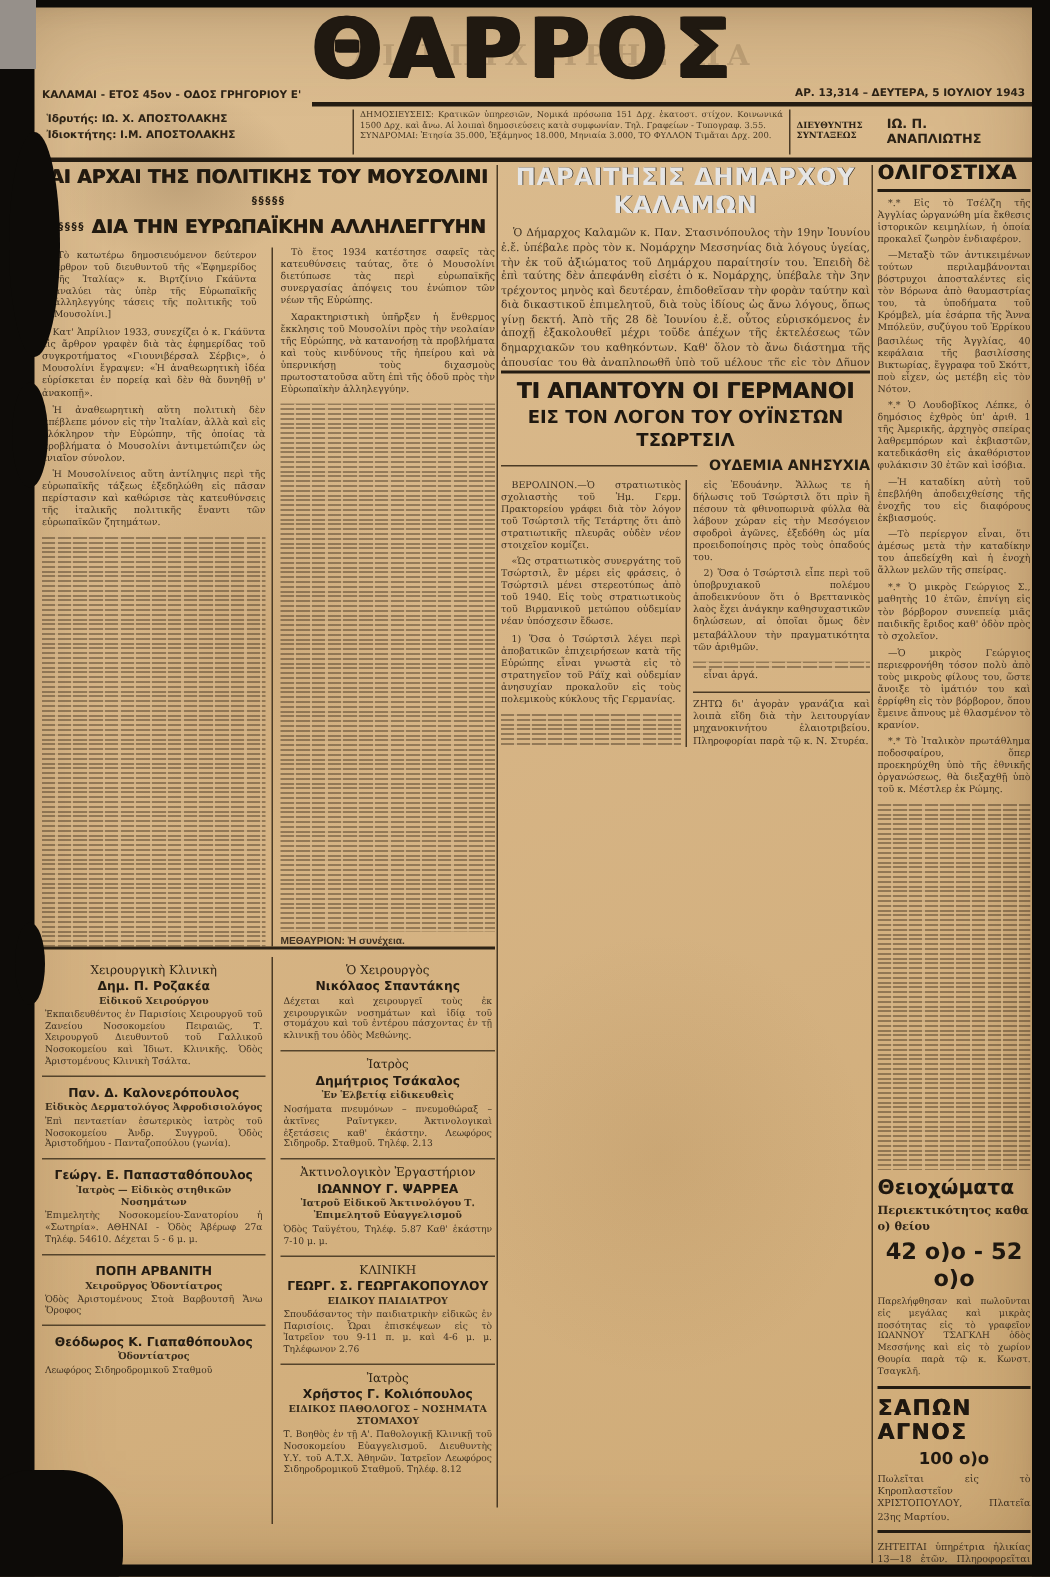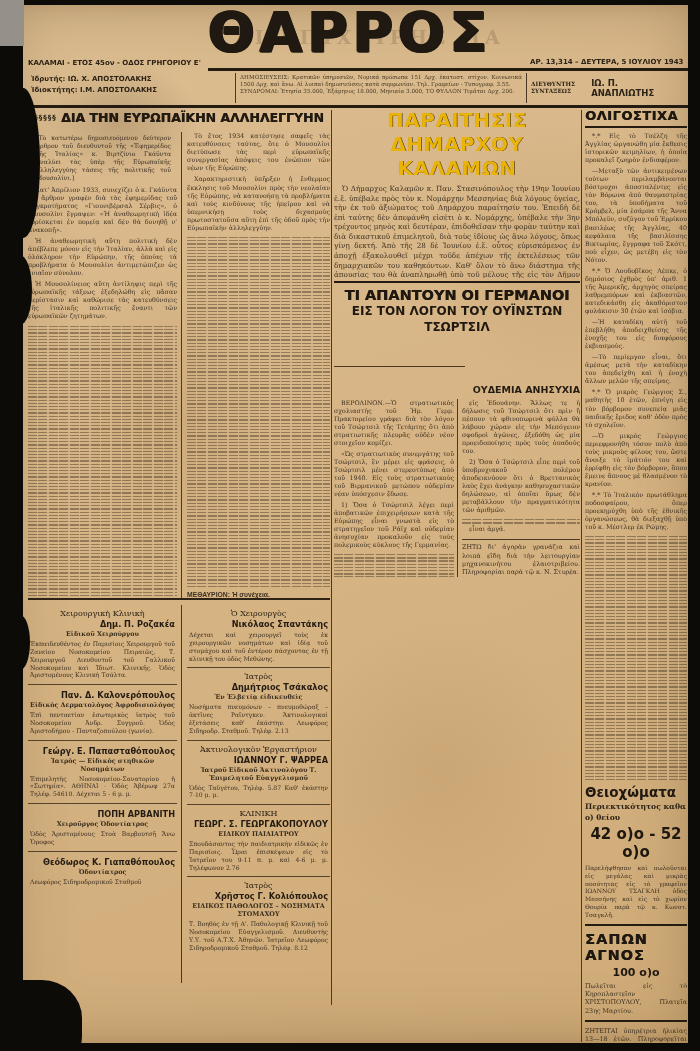--- a/index.html
+++ b/index.html
@@ -73,34 +73,34 @@
   .intro{font-size:6.1px;line-height:1.3;text-align:justify;margin:2px 6px 4px 8px;text-indent:0;}
   .meth{font-family:Liberation Sans, sans-serif;font-weight:bold;font-size:6.8px;margin-top:3px;}
   
   .clas{display:flex;height:378px;margin-top:5px;}
   .cc{display:flex;flex-direction:column;overflow:hidden;}
   .cc1{width:149px;padding-right:4px;border-right:1px solid #4a3a25;}
   .cc2{flex:1;padding-left:5px;}
   .centry{border-bottom:1px solid #55442c;padding:4px 2px 5px 2px;}
   .centry:last-child{border-bottom:none;}
   .ch1{text-align:center;font-size:8px;color:#2c2215;}
-  .ch2{text-align:right;font-family:"DejaVu Sans",sans-serif;font-weight:bold;font-size:8.2px;color:#241c12;margin-top:1px;}
+  .ch2{text-align:center;font-family:"DejaVu Sans",sans-serif;font-weight:bold;font-size:8.2px;color:#241c12;margin-top:1px;}
   .ch3{text-align:center;font-size:6.4px;font-weight:bold;color:#3a2e1d;margin-top:1px;}
   .cbody{font-size:6.1px;line-height:1.28;text-align:justify;margin-top:2px;}
   
   .sec-mid{position:absolute;left:334px;top:108px;width:246px;z-index:2;display:flex;flex-direction:column;}
-  .mhl{font-family:"DejaVu Sans",sans-serif;font-weight:bold;font-size:20px;letter-spacing:.5px;
-       text-align:center;color:#eab308;text-shadow:.5px 0 #1f1810;line-height:1.2;}
+  .mhl{font-family:"DejaVu Sans",sans-serif;font-weight:bold;font-size:16px;letter-spacing:.5px;
+       text-align:center;color:#e5e5e5;text-shadow:.5px 0 #1f1810;line-height:1.2;}
   .mayor-body{font-size:7.2px;line-height:1.33;text-align:justify;height:94px;overflow:hidden;margin-top:4px;text-indent:8px;}
   .r-mid{height:2px;background:#241c12;margin:3px 0 4px 0;}
   .ghl1{font-family:"DejaVu Sans",sans-serif;font-weight:bold;font-size:14.5px;text-align:center;color:#1f1810;text-shadow:.4px 0 #1f1810;line-height:1.2;}
   .ghl2{font-family:"DejaVu Sans",sans-serif;font-weight:bold;font-size:12px;text-align:center;color:#1f1810;line-height:1.3;}
   .subrow{display:flex;align-items:center;margin:3px 0 4px 0;}
   .subline{flex:1;height:1px;background:#4a3a25;}
-  .sublbl{font-family:"DejaVu Sans",sans-serif;font-weight:bold;font-size:9.5px;color:#241c12;margin-left:8px;margin-top:45px;}
+  .sublbl{font-family:"DejaVu Sans",sans-serif;font-weight:bold;font-size:9.5px;color:#241c12;margin-left:8px;}
   .gcols{display:flex;flex:1;height:642px;}
   .gc{display:flex;flex-direction:column;overflow:hidden;}
   .gc1{width:120px;padding-right:3px;border-right:1px solid #4a3a25;}
   .gc2{flex:1;padding-left:4px;}
   .r-sm{height:1px;background:#4a3a25;margin:3px 0;}
   .zito{font-size:6.4px;line-height:1.3;text-align:justify;}
   
   .sec-right{position:absolute;left:585px;top:108px;width:102px;z-index:2;display:flex;flex-direction:column;}
   .ohl{font-family:"DejaVu Sans",sans-serif;font-weight:bold;font-size:13px;letter-spacing:.5px;
        color:#1f1810;text-shadow:.4px 0 #1f1810;padding-bottom:3px;border-bottom:2px solid #241c12;}
@@ -150,20 +150,24 @@
       <div class="dirname">ΙΩ. Π. ΑΝΑΠΛΙΩΤΗΣ</div>
     </div>
   </div>
   <div class="rule r-head"></div>
 
   <div class="vr vr1"></div>
   <div class="vr vr2"></div>
 
   <div class="sec-left">
     <div class="hl">
+      <span>ΑΙ ΑΡΧΑΙ ΤΗΣ ΠΟΛΙΤΙΚΗΣ ΤΟΥ ΜΟΥΣΟΛΙΝΙ</span>
+      <span class="sig">§§§§§</span>
+    </div>
+    <div class="hl">
       <span class="sig">§§§§§</span>
       <span>ΔΙΑ ΤΗΝ ΕΥΡΩΠΑΪΚΗΝ ΑΛΛΗΛΕΓΓΥΗΝ</span>
     </div>
     <div class="lcols">
       <div class="lc lc1">
         <div class="intro">[Τὸ κατωτέρω δημοσιευόμενον δεύτερον ἄρθρον τοῦ διευθυντοῦ τῆς «Ἐφημερίδος τῆς Ἰταλίας» κ. Βιρτζίνιο Γκάϋντα ἀναλύει τὰς ὑπὲρ τῆς Εὐρωπαϊκῆς ἀλληλεγγύης τάσεις τῆς πολιτικῆς τοῦ Μουσολίνι.]</div>
         <div class="p">Κατ' Ἀπρίλιον 1933, συνεχίζει ὁ κ. Γκάϋντα εἰς ἄρθρον γραφὲν διὰ τὰς ἐφημερίδας τοῦ συγκροτήματος «Γιουνιβέρσαλ Σέρβις», ὁ Μουσολίνι ἔγραψεν: «Ἡ ἀναθεωρητικὴ ἰδέα εὑρίσκεται ἐν πορείᾳ καὶ δὲν θὰ δυνηθῇ ν' ἀνακοπῇ».</div>
         <div class="p">Ἡ ἀναθεωρητικὴ αὕτη πολιτικὴ δὲν ἀπέβλεπε μόνον εἰς τὴν Ἰταλίαν, ἀλλὰ καὶ εἰς ὁλόκληρον τὴν Εὐρώπην, τῆς ὁποίας τὰ προβλήματα ὁ Μουσολίνι ἀντιμετώπιζεν ὡς ἑνιαῖον σύνολον.</div>
         <div class="p">Ἡ Μουσολίνειος αὕτη ἀντίληψις περὶ τῆς εὐρωπαϊκῆς τάξεως ἐξεδηλώθη εἰς πᾶσαν περίστασιν καὶ καθώρισε τὰς κατευθύνσεις τῆς ἰταλικῆς πολιτικῆς ἔναντι τῶν εὐρωπαϊκῶν ζητημάτων.</div>
         <div class="fill"></div>

